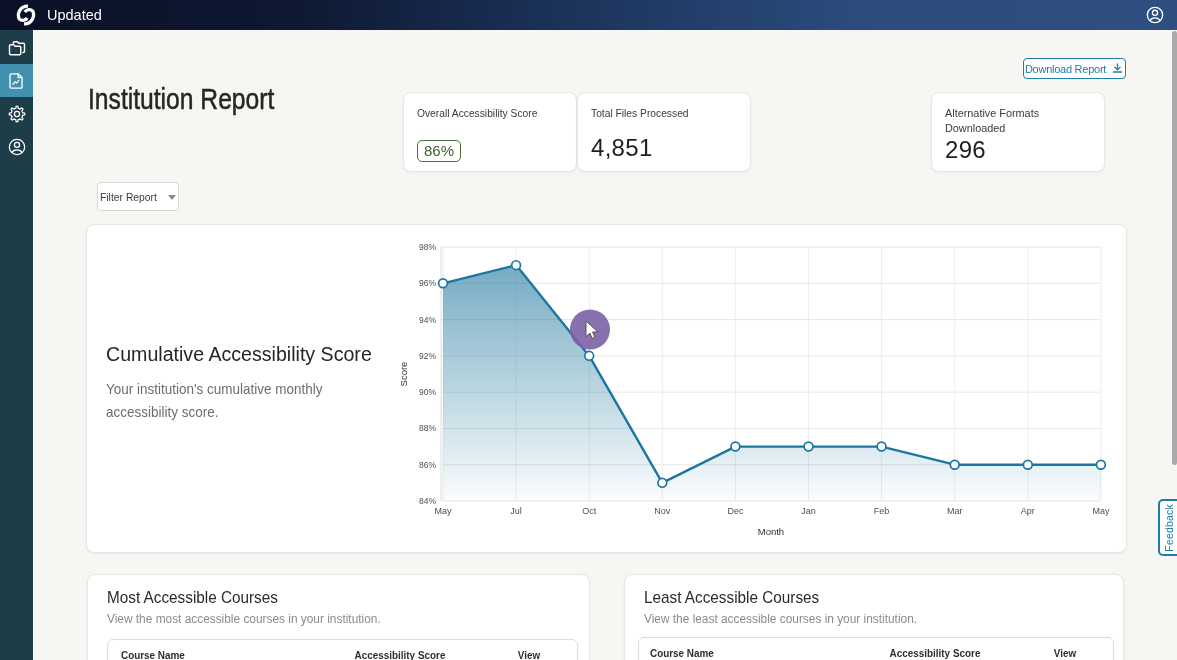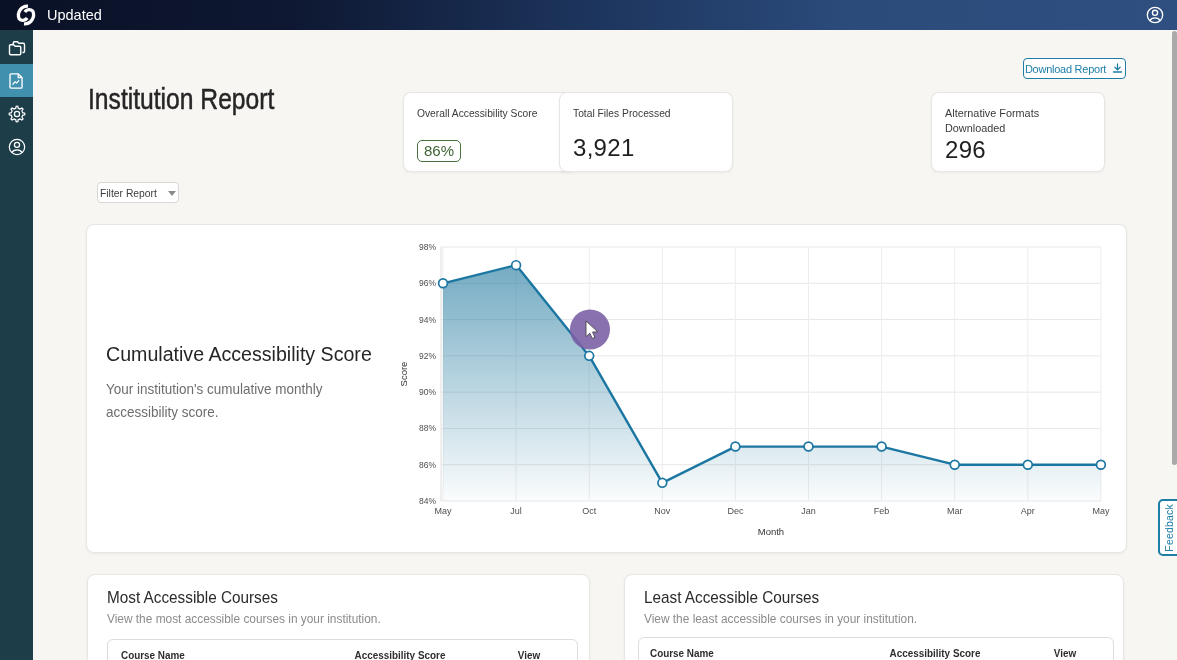--- a/index.html
+++ b/index.html
@@ -42,21 +42,21 @@
   }
   .page-title {
     position:absolute; left:55px; top:53px;
     font-size:29px; font-weight:400; color:#262626;
     -webkit-text-stroke:0.5px #262626;
     transform:scaleX(.85); transform-origin:0 50%; white-space:nowrap; letter-spacing:0;
   }
   .page-sub { position:absolute; left:55px; top:97px; font-size:12.5px; color:#565656; }
   .page-sub div { line-height:17.5px; }
   .filter-btn {
-    position:absolute; left:64px; top:152px; height:21px; width:82px; padding:0; justify-content:center;
+    position:absolute; left:64px; top:152px; height:29px; width:82px; padding:0; justify-content:center;
     background:#fff; border:1px solid #d9d8d4; border-radius:4px;
     font-size:11.5px; color:#3b3b3b; display:flex; align-items:center; gap:5px; cursor:pointer;
     font-family:"Liberation Sans", sans-serif; white-space:nowrap;
   }
   .caret-down {
     width:0; height:0; border-left:4px solid transparent; border-right:4px solid transparent;
     border-top:5px solid #8b8b8b; margin-top:1px;
   }
   
   .stat-card {
@@ -185,23 +185,23 @@
 
   <button class="filter-btn">
     <span class="sqz9">Filter Report</span>
     <span class="caret-down"></span>
   </button>
 
   <div class="stat-card" style="left:370px">
     <div class="stat-label sqz">Overall Accessibility Score</div>
     <div class="score-badge">86%</div>
   </div>
-  <div class="stat-card" style="left:526px">
+  <div class="stat-card" style="left:544px">
     <div class="stat-label sqz">Total Files Processed</div>
-    <div class="stat-value">3,921</div>
+    <div class="stat-value">4,851</div>
   </div>
   <div class="stat-card" style="left:898px">
     <div class="stat-label" style="width:118px; transform:scaleX(.92); transform-origin:0 50%;">Alternative Formats Downloaded</div>
     <div class="stat-value">296</div>
   </div>
 
   <div class="chart-card">
     <div class="chart-title" style="transform:scaleX(.98); transform-origin:0 50%; white-space:nowrap;">Cumulative Accessibility Score</div>
     <div class="chart-sub" style="transform:scaleX(.93); transform-origin:0 0;">Your institution's cumulative monthly accessibility score.</div>
     <svg id="chart-svg" width="738" height="310" viewBox="0 0 738 310">

